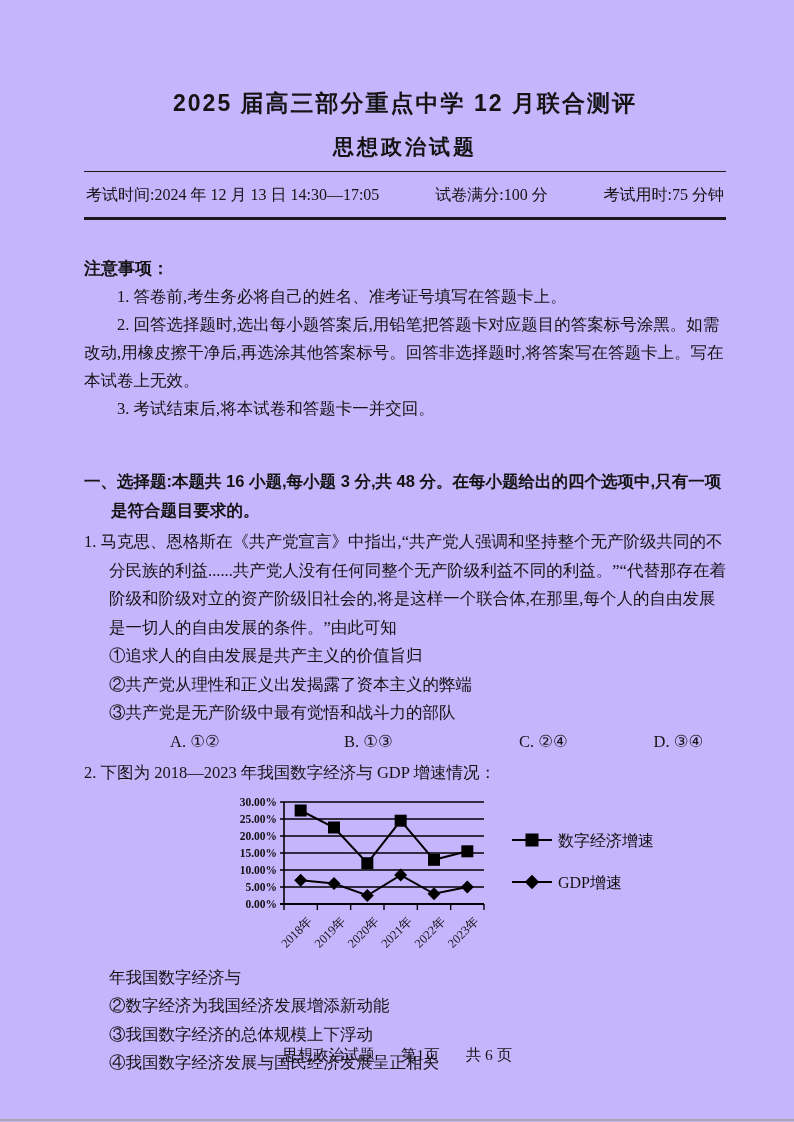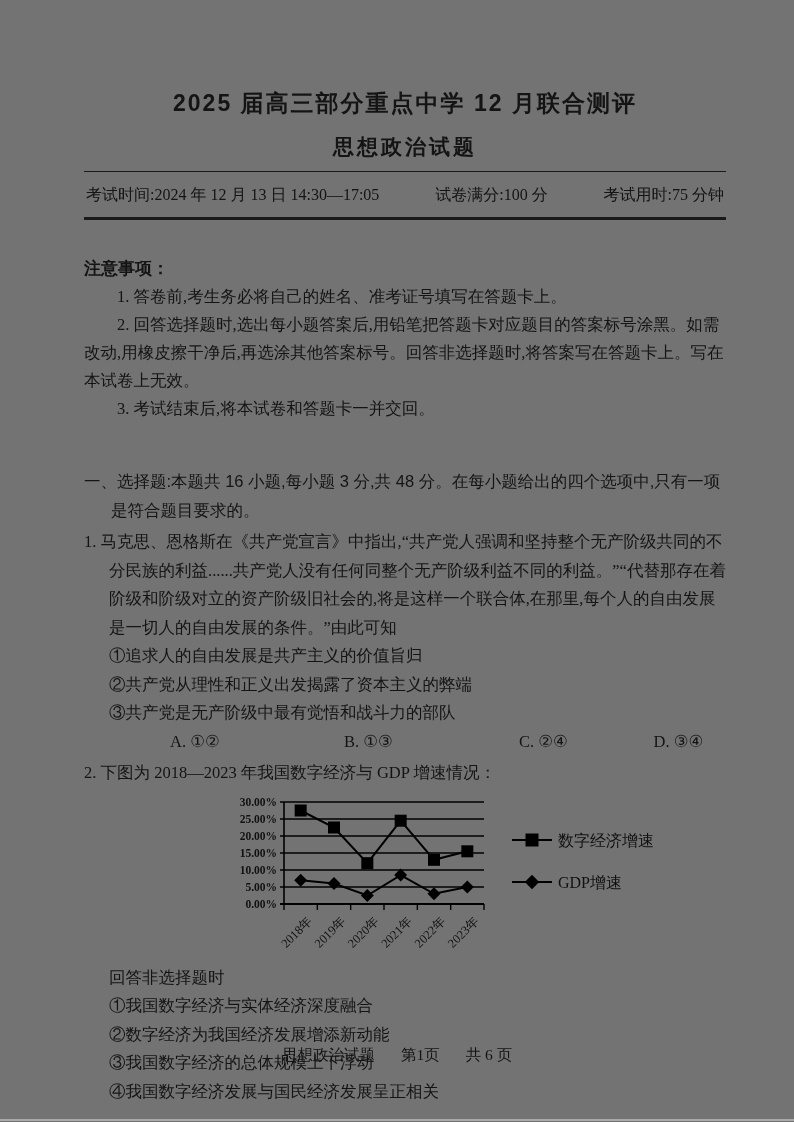--- a/index.html
+++ b/index.html
@@ -1,21 +1,21 @@
 <!DOCTYPE html>
 <html><head>
 <meta charset="utf-8">
 <style>
   * { margin: 0; padding: 0; box-sizing: border-box; }
   html, body { background: #e8e8e8; }
   .page {
     position: relative;
     width: 794px; height: 1122px;
     margin: 0 auto;
-    background: #737373;
+    background: #c4b5fd;
     color: #141414;
     font-family: "Liberation Serif", serif;
     font-size: 16.5px;
     overflow: hidden;
     padding: 88px 68px 0 84px;
   }
   .hd { font-family: "Liberation Sans", sans-serif; font-weight: 700; }
   .title { text-align: center; font-size: 23px; letter-spacing: 2px; }
   .subtitle { text-align: center; font-size: 21px; letter-spacing: 3px; margin-top: 14px; }
   .exam-strip {
@@ -24,21 +24,21 @@
     border-bottom: 3.5px solid #1a1a1a;
     padding: 13px 2px 11px 2px;
     display: flex; justify-content: space-between;
     font-size: 16px;
   }
   .notice { margin-top: 18px; line-height: 28px; }
   .notice-heading { font-size: 17px; margin-top: 35px; }
   .notice-item { text-indent: 2em; }
   .section-heading {
     margin-top: 44px;
-    font-family: "Liberation Sans", sans-serif; font-weight: 400;
+    font-family: "Liberation Sans", sans-serif; font-weight: 700;
     font-size: 16.5px; line-height: 29px;
     padding-left: 27px; text-indent: -27px;
   }
   .question { margin-top: 3px; line-height: 28.5px; }
   .q-stem { padding-left: 25px; text-indent: -25px; }
   .stmt { padding-left: 25px; }
   .choices { margin-left: 25px; display: grid; grid-template-columns: 172px 175px 175px auto; text-align: center; }
   .chart-wrap { margin: 4px 0 8px 146px; height: 164px; }
   .footer {
     position: absolute; left: 0; bottom: 56px; width: 100%;
@@ -132,22 +132,21 @@
           <path d="M 170.66666666666669 76.61999999999999 L 177.14666666666668 83.1 L 170.66666666666669 89.58 L 164.1866666666667 83.1 Z" fill="#000000"></path>
           <path d="M 204 95.32 L 210.48 101.8 L 204 108.28 L 197.52 101.8 Z" fill="#000000"></path>
           <path d="M 237.33333333333334 88.52 L 243.81333333333333 95 L 237.33333333333334 101.48 L 230.85333333333335 95 Z" fill="#000000"></path>
           <line x1="282" y1="48" x2="322" y2="48" stroke="#000000" stroke-width="2"></line>
           <rect x="295.5" y="41.5" width="13" height="13" fill="#000000"></rect>
           <text x="328" y="53.5" font-size="16">数字经济增速</text>
           <line x1="282" y1="90" x2="322" y2="90" stroke="#000000" stroke-width="2"></line>
           <path d="M 302 82.8 L 309.2 90 L 302 97.2 L 294.8 90 Z" fill="#000000"></path>
           <text x="328" y="95.5" font-size="16">GDP增速</text>
         </svg></div>
-    <div class="stmt">回答非选择题时</div>
-    <div class="stmt">①我国数字经济与实体经济深度融合</div>
+    <div class="stmt">年我国数字经济与</div>
     <div class="stmt">②数字经济为我国经济发展增添新动能</div>
     <div class="stmt">③我国数字经济的总体规模上下浮动</div>
     <div class="stmt">④我国数字经济发展与国民经济发展呈正相关</div>
 
   </div>
 
   <div class="footer">
     <span>思想政治试题</span>
     <span>第1页</span>
     <span>共 6 页</span>

